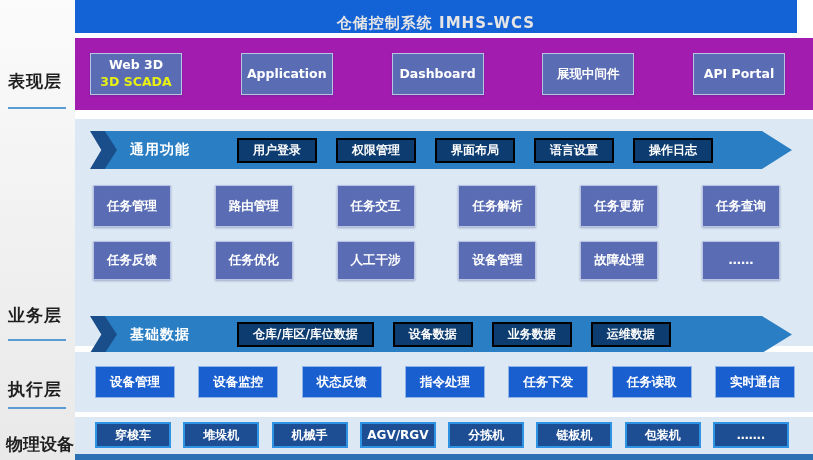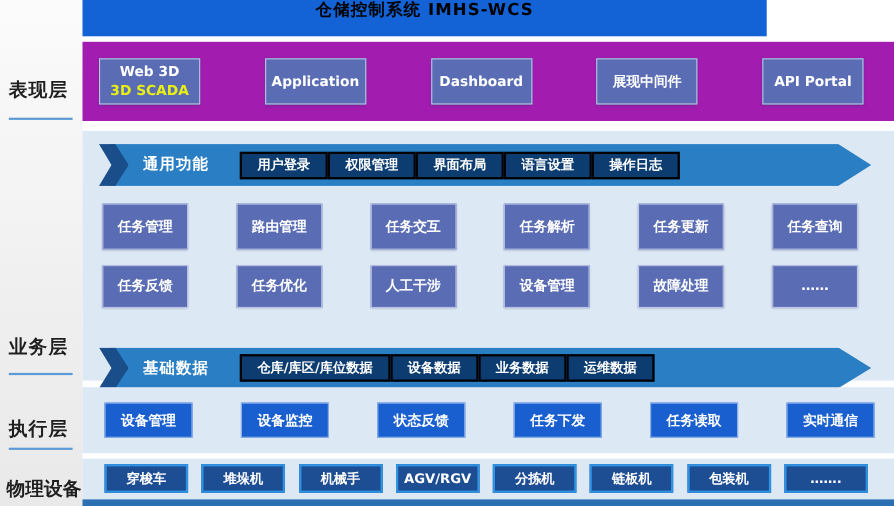--- a/index.html
+++ b/index.html
@@ -18,23 +18,23 @@
     white-space:nowrap;letter-spacing:1px;
   }
   .label-1{top:70px}.label-2{top:304px}.label-3{top:378px}.label-4{top:433px;left:6px;letter-spacing:0}
   .layer-underline{
     position:absolute;left:8px;width:58px;height:2px;background:var(--underline,#5b9bd5);
   }
   .ul-1{top:107px}.ul-2{top:339px}.ul-3{top:407px}
   
   .main{position:absolute;left:75px;top:0;width:738px;height:460px}
   .header{
-    position:absolute;top:0;left:0;width:622px;height:33px;
-    background:var(--header,#1362d6);color:#000000;
-    display:flex;align-items:flex-start;justify-content:center;
+    position:absolute;top:0;left:0;width:722px;height:33px;
+    background:var(--header,#1362d6);color:#e5e5e5;
+    display:flex;align-items:flex-end;justify-content:center;
     font-size:15px;font-weight:bold;letter-spacing:1px;
   }
   .section{position:absolute;left:0;width:738px;box-sizing:border-box}
   .sec-presentation{top:38px;height:72px;background:#a21caf;
     display:flex;align-items:center;justify-content:space-between;
     padding:0 28px 0 15px}
   .sec-business{top:119px;height:227px;background:#dde8f5}
   .sec-exec{top:352px;height:60px;background:#dde8f5;
     display:flex;align-items:center;justify-content:space-between;
     padding:0 18px 0 20px}
@@ -56,21 +56,21 @@
   .banner-base{margin-top:36px;height:37px}
   .banner-chevron{
     position:absolute;left:0;top:0;width:27px;height:100%;
     background:var(--chevron,#1a4e8a);
     clip-path:polygon(0 0,55% 0,100% 50%,55% 100%,0 100%,42% 50%);
   }
   .banner-bar{
     position:absolute;left:10px;top:0;right:0;bottom:0;
     background:var(--banner,#2a7fc4);
     clip-path:polygon(0 0,calc(100% - 30px) 0,100% 50%,calc(100% - 30px) 100%,0 100%,13px 50%);
-    display:flex;align-items:center;padding-left:30px;box-sizing:border-box;
+    display:flex;align-items:center;gap:19px;padding-left:30px;box-sizing:border-box;
   }
   .banner-title{color:#fff;font-weight:bold;font-size:14px;width:88px;letter-spacing:1px;flex:none}
   .banner-item{
     background:var(--banner-item,#0d3d70);border:2px solid #000000;color:#fff;
     font-size:12px;font-weight:bold;padding:2px 14px;white-space:nowrap;flex:none;
   }
   
   .taskrow{display:flex;justify-content:space-between;padding:0 33px 0 18px}
   .taskrow-1{margin-top:16px}
   .taskrow-2{margin-top:14px}
@@ -201,20 +201,23 @@
     <div class="ebox">
         <span>设备管理</span>
       </div>
     <div class="ebox">
         <span>设备监控</span>
       </div>
     <div class="ebox">
         <span>状态反馈</span>
       </div>
     <div class="ebox">
+        <span>指令处理</span>
+      </div>
+    <div class="ebox">
         <span>任务下发</span>
       </div>
     <div class="ebox">
         <span>任务读取</span>
       </div>
     <div class="ebox">
         <span>实时通信</span>
       </div>
   </div>
 

